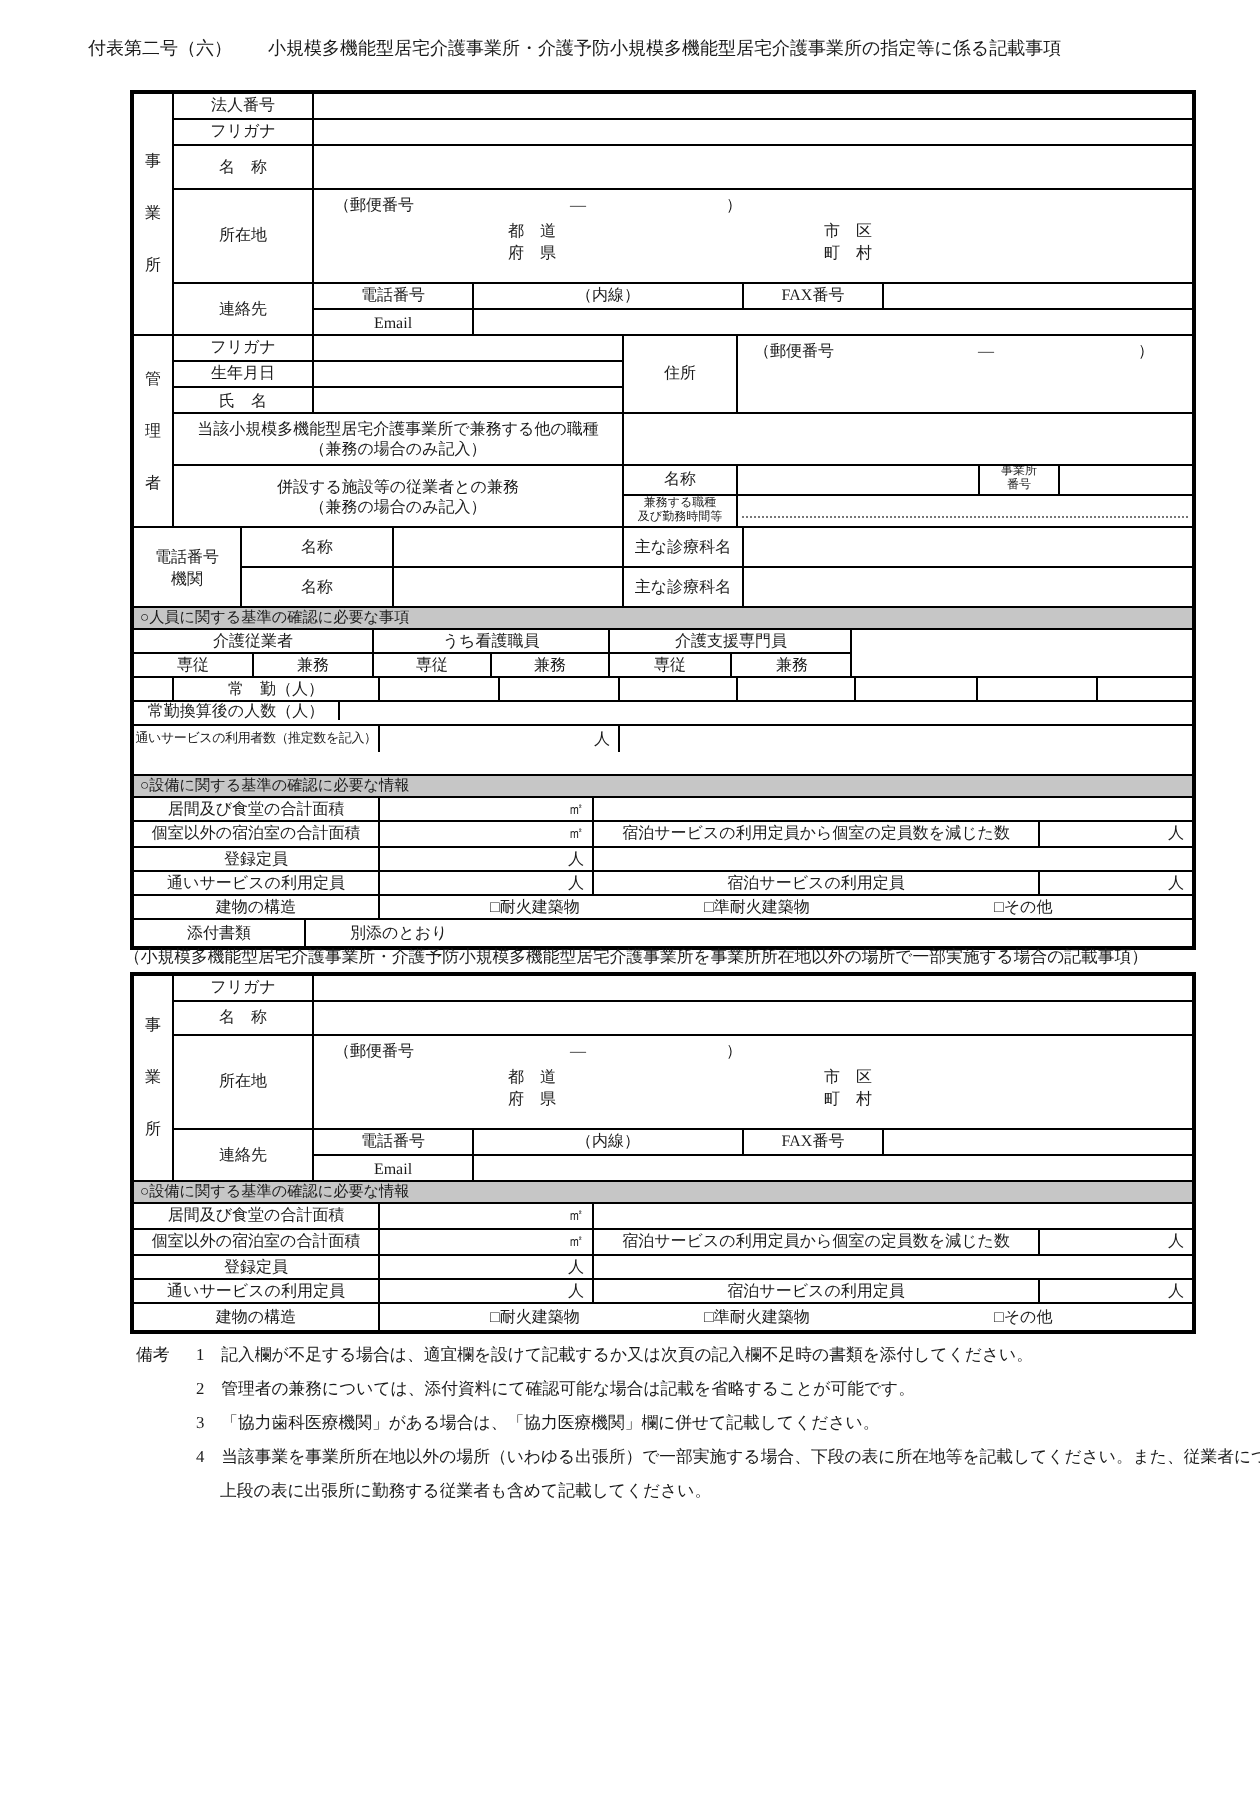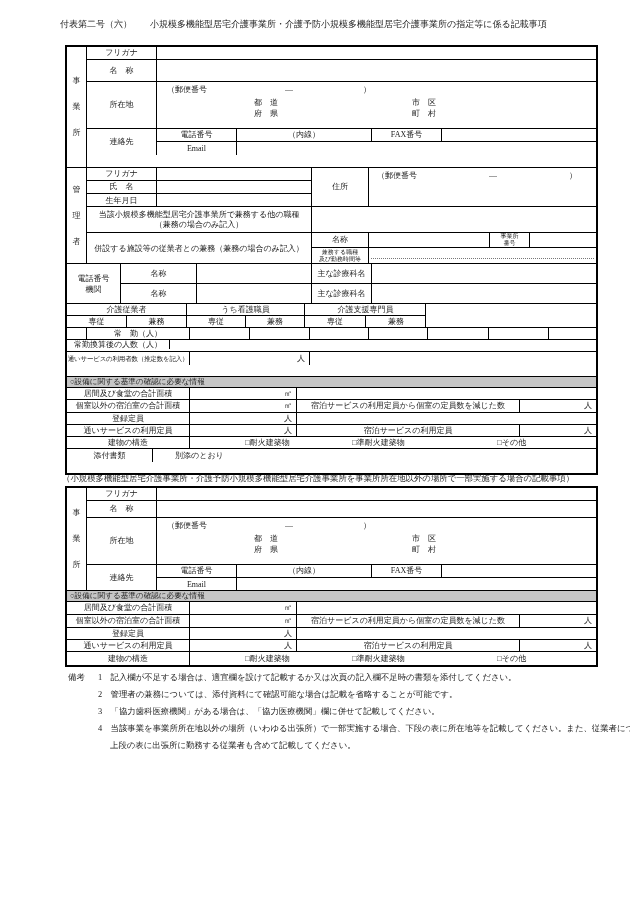--- a/index.html
+++ b/index.html
@@ -34,29 +34,33 @@
   .s6{font-size:6px;line-height:1.2;}
   .ps{position:absolute;font-size:8px;line-height:1;white-space:nowrap;}
   .dot{position:absolute;left:2px;right:2px;bottom:5px;border-bottom:1px dotted #777;}
   .diag{position:absolute;left:0;top:0;width:100%;height:100%;}
 </style>
 </head>
 <body>
 
 <div class="page">
 
-  <div class="abs ttl" style="left:60px;top:18px;">付表第二号（六）　　小規模多機能型居宅介護事業所・介護予防小規模多機能型居宅介護事業所の指定等に係る記載事項</div>
+  <div class="abs ttl" style="left:44px;top:18px;">付表第二号（六）　　小規模多機能型居宅介護事業所・介護予防小規模多機能型居宅介護事業所の指定等に係る記載事項</div>
 
   <div class="t" style="top:45px;height:430px;">
 
     <div class="sec" style="height:121px;">
       <div class="side pre" style="width:20px;line-height:26px;">事
 業
 所</div>
       <div class="col">
+        <div class="row" style="height:13px;">
+          <div class="c" style="width:70px;">法人番号</div>
+          <div class="c f"></div>
+        </div>
         <div class="row" style="height:13px;">
           <div class="c" style="width:70px;">フリガナ</div>
           <div class="c f"></div>
         </div>
         <div class="row" style="height:22px;">
           <div class="c" style="width:70px;">名　称</div>
           <div class="c f"></div>
         </div>
         <div class="row" style="height:47px;">
           <div class="c" style="width:70px;">所在地</div>
@@ -95,44 +99,44 @@
 理
 者</div>
       <div class="col">
         <div class="row" style="height:39px;">
           <div class="colf" style="width:225px;border-right:1px solid #000;">
             <div class="row" style="height:13px;">
               <div class="c" style="width:70px;">フリガナ</div>
               <div class="c f"></div>
             </div>
             <div class="row" style="height:13px;">
+              <div class="c" style="width:70px;">生年月日</div>
+              <div class="c f"></div>
+            </div>
+            <div class="row" style="height:13px;">
               <div class="c" style="width:70px;">氏　名</div>
-              <div class="c f"></div>
-            </div>
-            <div class="row" style="height:13px;">
-              <div class="c" style="width:70px;">生年月日</div>
               <div class="c f"></div>
             </div>
           </div>
           <div class="c" style="width:57px;">住所</div>
           <div class="c f">
             <span class="ps" style="left:8px;top:4px;">（郵便番号</span>
             <span class="ps" style="left:120px;top:4px;">―</span>
             <span class="ps" style="left:200px;top:4px;">）</span>
           </div>
         </div>
         <div class="row" style="height:26px;">
           <div class="c" style="width:225px;flex-direction:column;">
             <span class="s7">当該小規模多機能型居宅介護事業所で兼務する他の職種</span>
             <span class="s7">（兼務の場合のみ記入）</span>
           </div>
           <div class="c f"></div>
         </div>
         <div class="row" style="height:31px;">
-          <div class="c" style="width:225px;flex-direction:row;justify-content:center;">
+          <div class="c" style="width:225px;flex-direction:column;justify-content:center;">
             <span class="s7">併設する施設等の従業者との兼務</span>
             <span class="s7">（兼務の場合のみ記入）</span>
           </div>
           <div class="col">
             <div class="row" style="height:15px;">
               <div class="c" style="width:57px;">名称</div>
               <div class="c" style="width:121px;"></div>
               <div class="c pre s6" style="width:40px;">事業所
 番号</div>
               <div class="c f"></div>
@@ -161,20 +165,23 @@
         </div>
         <div class="row" style="height:20px;">
           <div class="c" style="width:76px;">名称</div>
           <div class="c" style="width:115px;"></div>
           <div class="c" style="width:60px;">主な診療科名</div>
           <div class="c f"></div>
         </div>
       </div>
     </div>
 
+    <div class="sec" style="height:11px;">
+      <div class="band">○人員に関する基準の確認に必要な事項</div>
+    </div>
 
     <div class="sec colsec" style="height:73px;">
       <div class="row" style="height:24px;">
         <div class="colf" style="width:359px;border-right:1px solid #000;">
           <div class="row" style="height:12px;">
             <div class="c" style="width:120px;">介護従業者</div>
             <div class="c" style="width:118px;">うち看護職員</div>
             <div class="c" style="width:121px;">介護支援専門員</div>
           </div>
           <div class="row" style="height:12px;">

